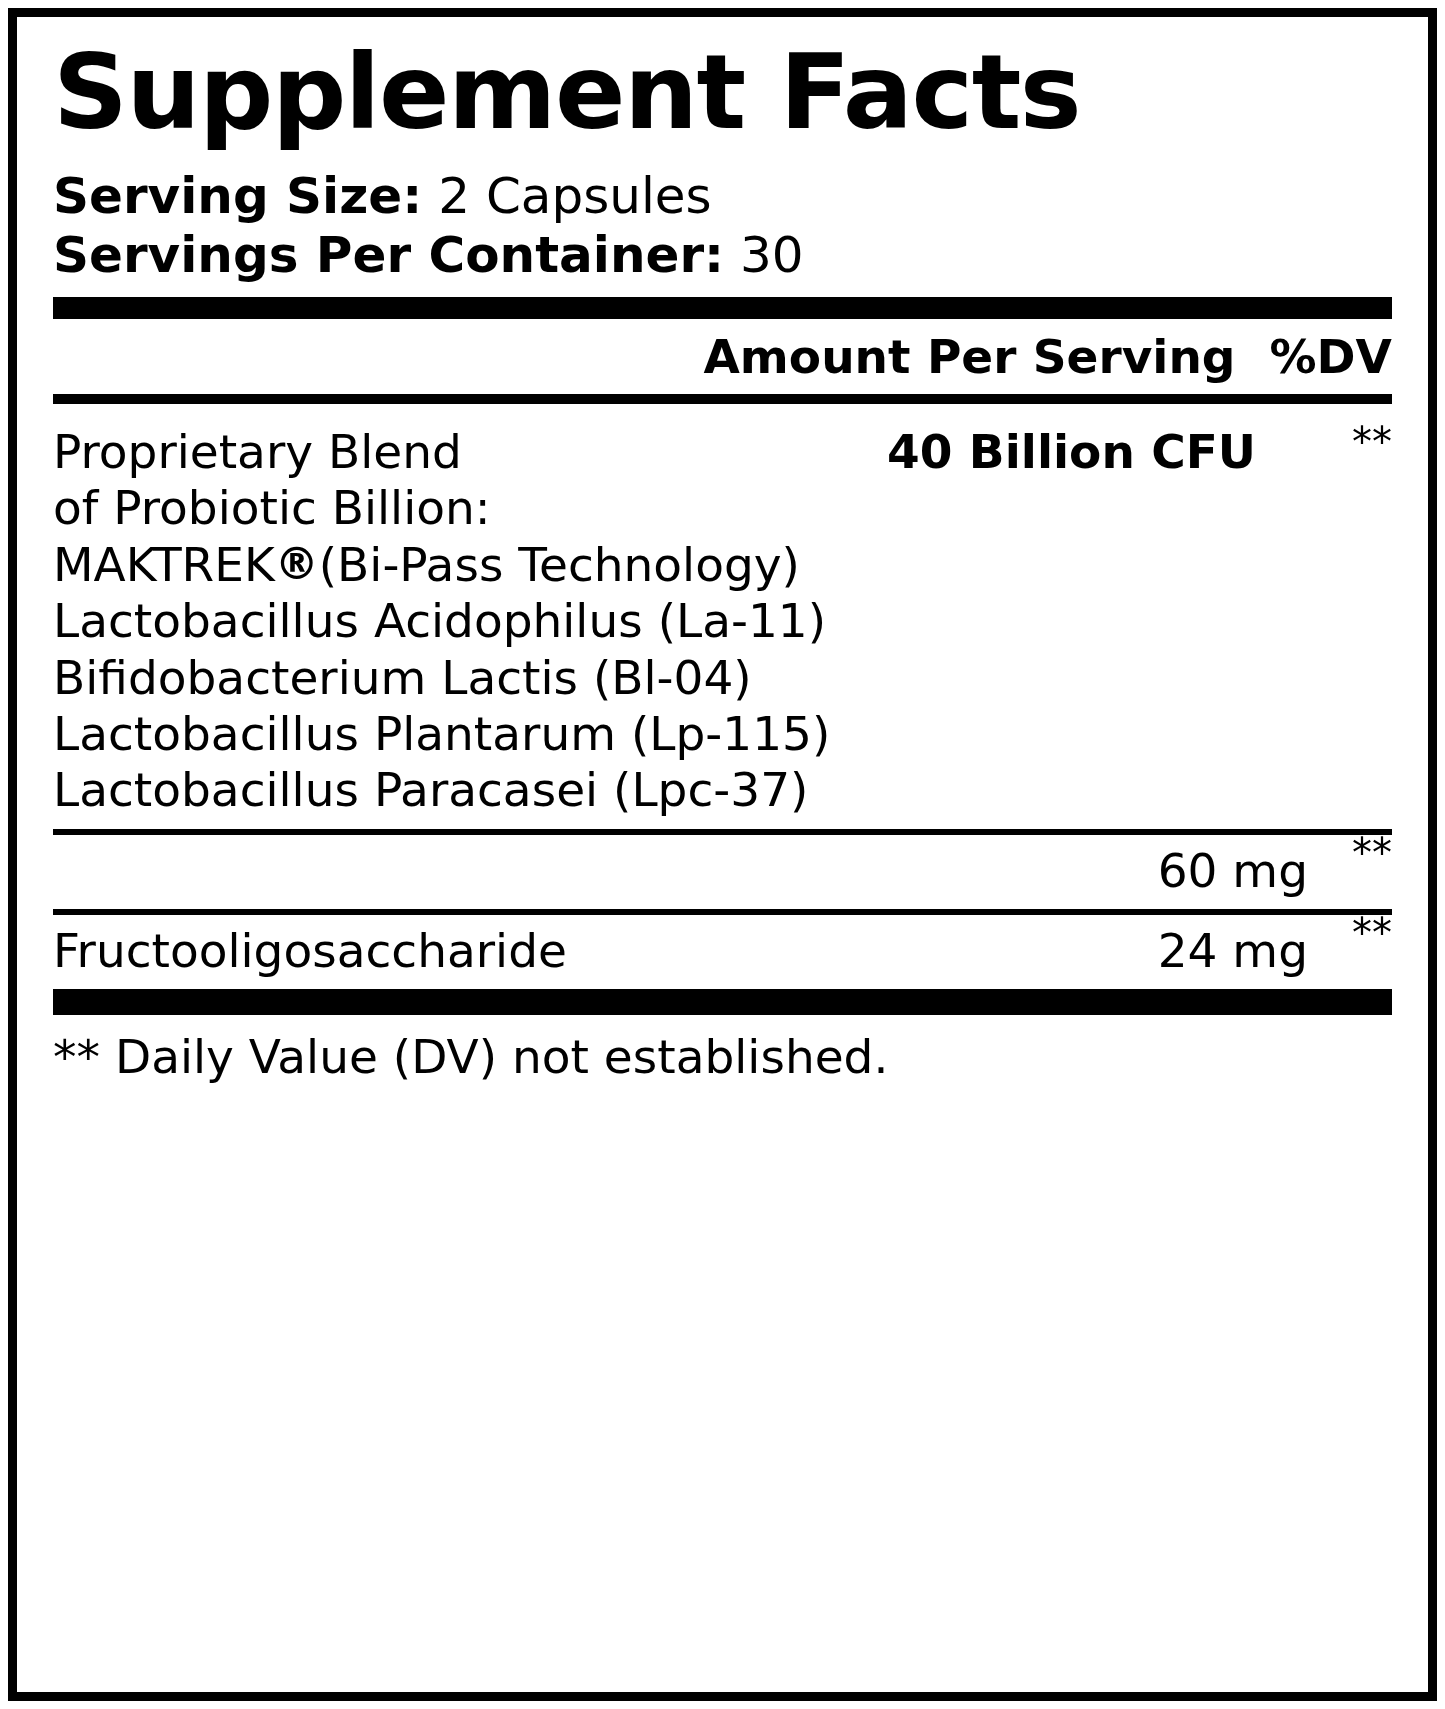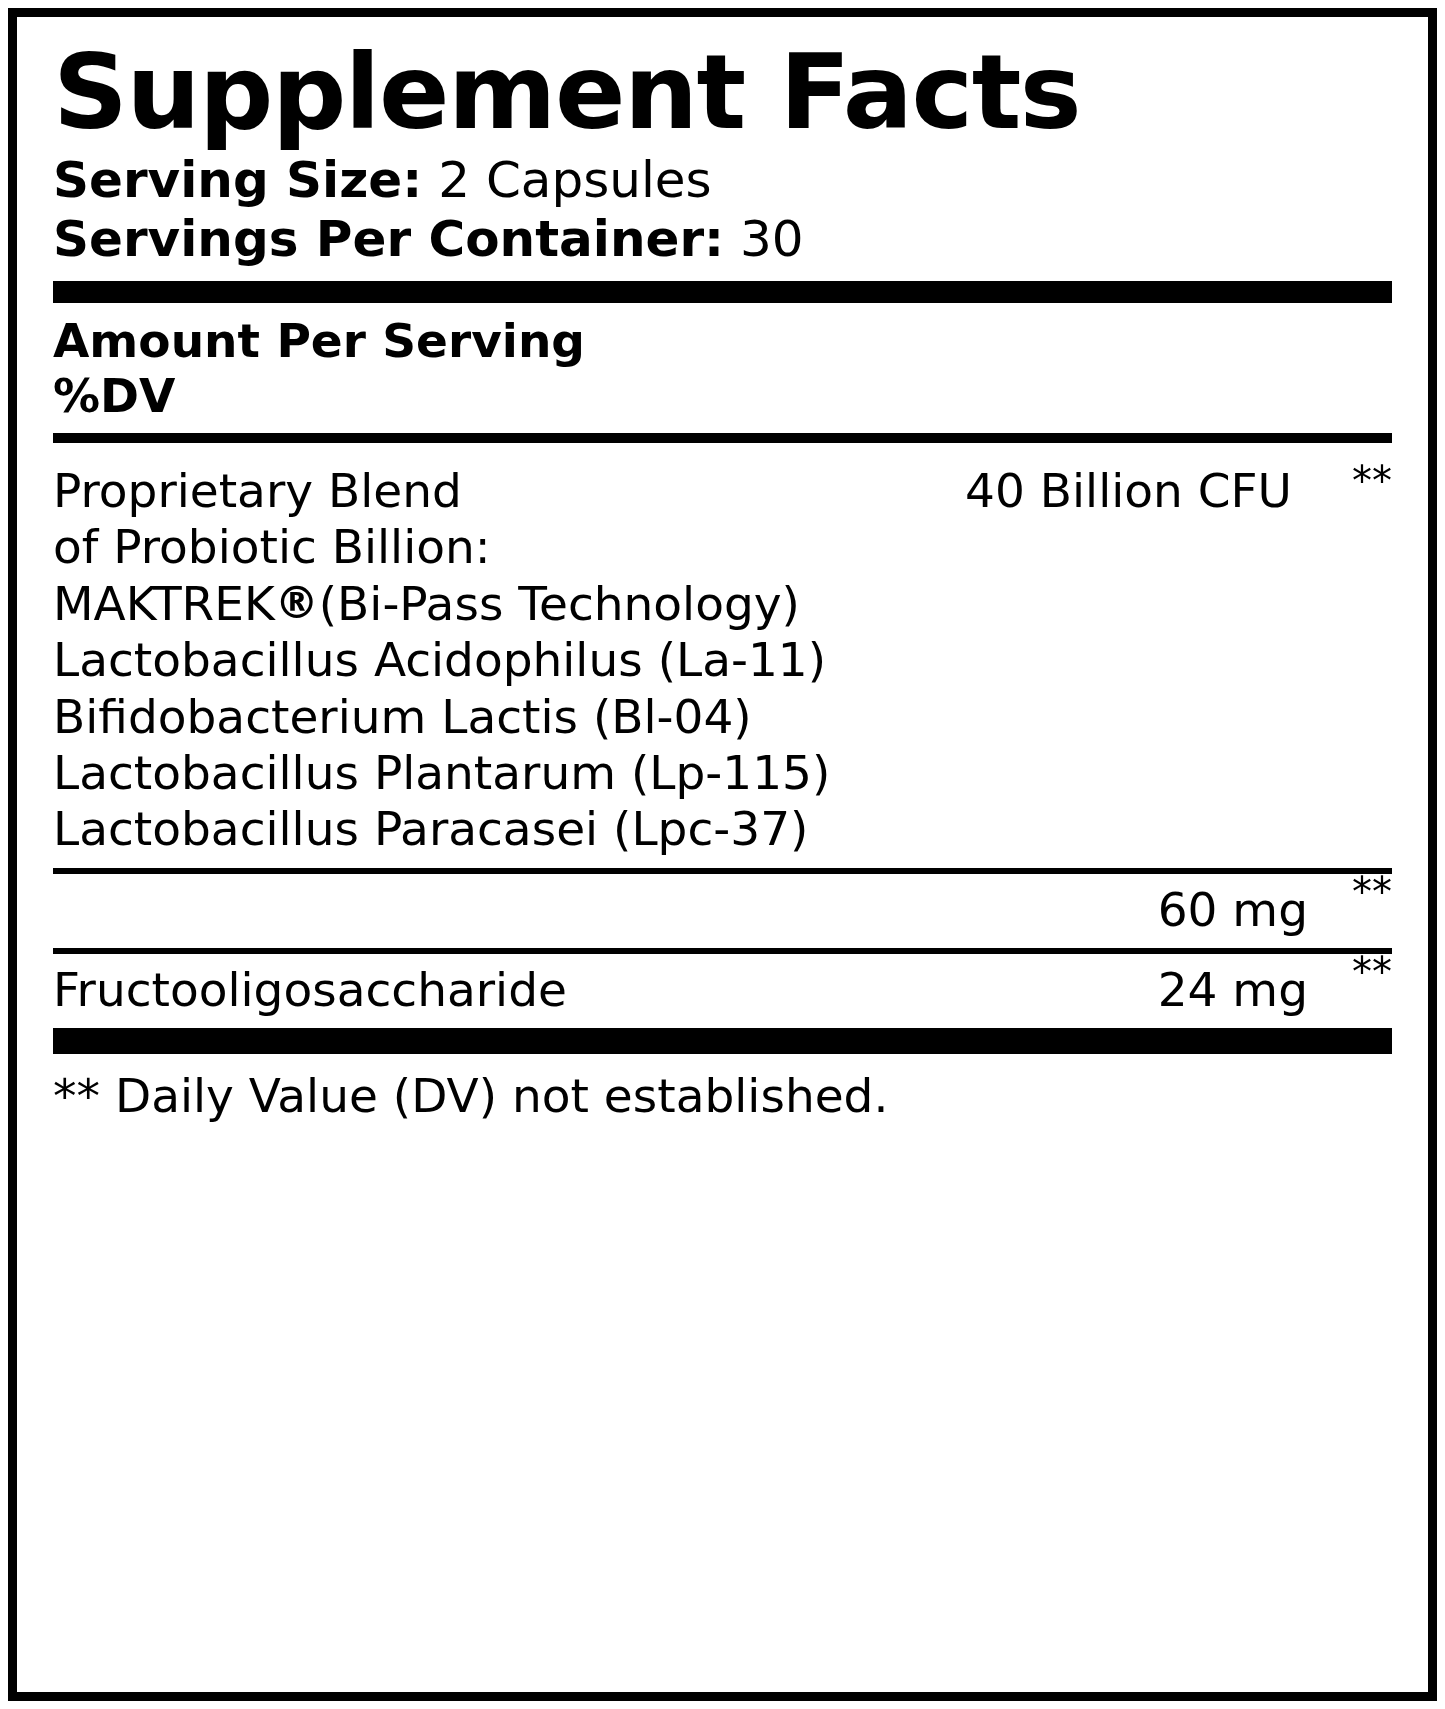--- a/index.html
+++ b/index.html
@@ -34,21 +34,21 @@
     flex-direction: column;
   }
 
   
   .title {
     font-size: 104px;
     font-weight: 700;
     line-height: 1.02;
     letter-spacing: -1.5px;
     margin-top: 22px;
-    margin-bottom: 6px;
+    margin-bottom: 22px;
   }
 
   
   .serving-line {
     font-size: 50px;
     line-height: 1.18;
     font-weight: 400;
     white-space: nowrap;
   }
   .serving-line b {
@@ -78,21 +78,20 @@
   }
 
   
   .amount-header {
     display: flex;
     justify-content: flex-end;
     align-items: baseline;
     font-size: 47px;
     font-weight: 700;
     padding: 10px 0 10px 0;
-    flex-direction: column;
   }
   .amount-header .aps { margin-right: 34px; }
   .amount-header .dv  { }
 
   
   .rows { padding-top: 20px; }
 
   .row {
     display: flex;
     align-items: baseline;
@@ -108,21 +107,21 @@
     right: 84px;
     white-space: nowrap;
   }
   .row .dv {
     position: absolute;
     right: 0;
     font-size: 40px;
     top: -6px;
   }
 
-  .blend-first .amt { right: 100px; }
+  .blend-first .amt { right: 136px; font-weight: bold; }
 
   .sub {
     font-size: 47px;
     line-height: 1.20;
     font-weight: 400;
   }
   .sub .reg {
     font-weight: 700;
     font-size: 44px;
     vertical-align: 2px;

